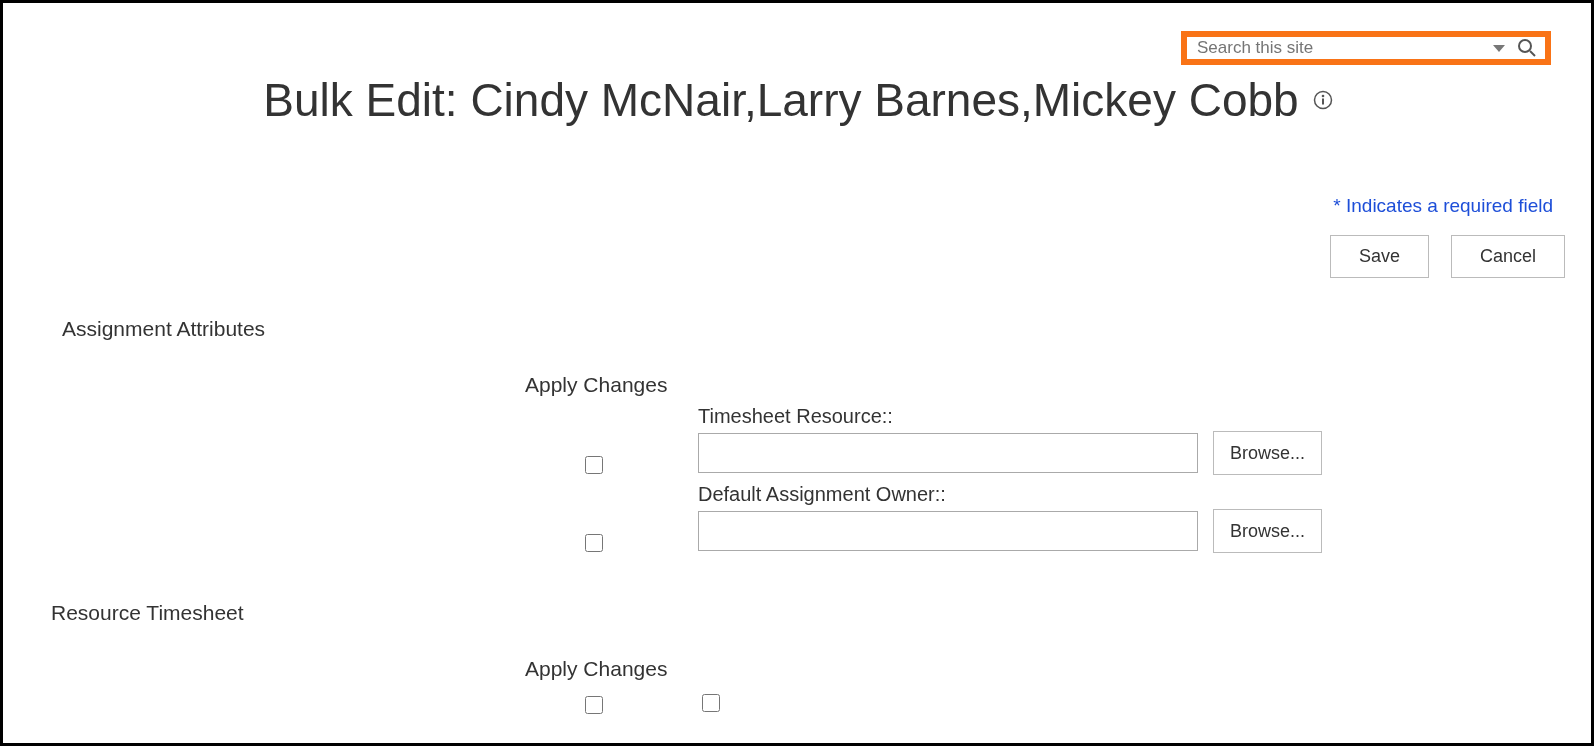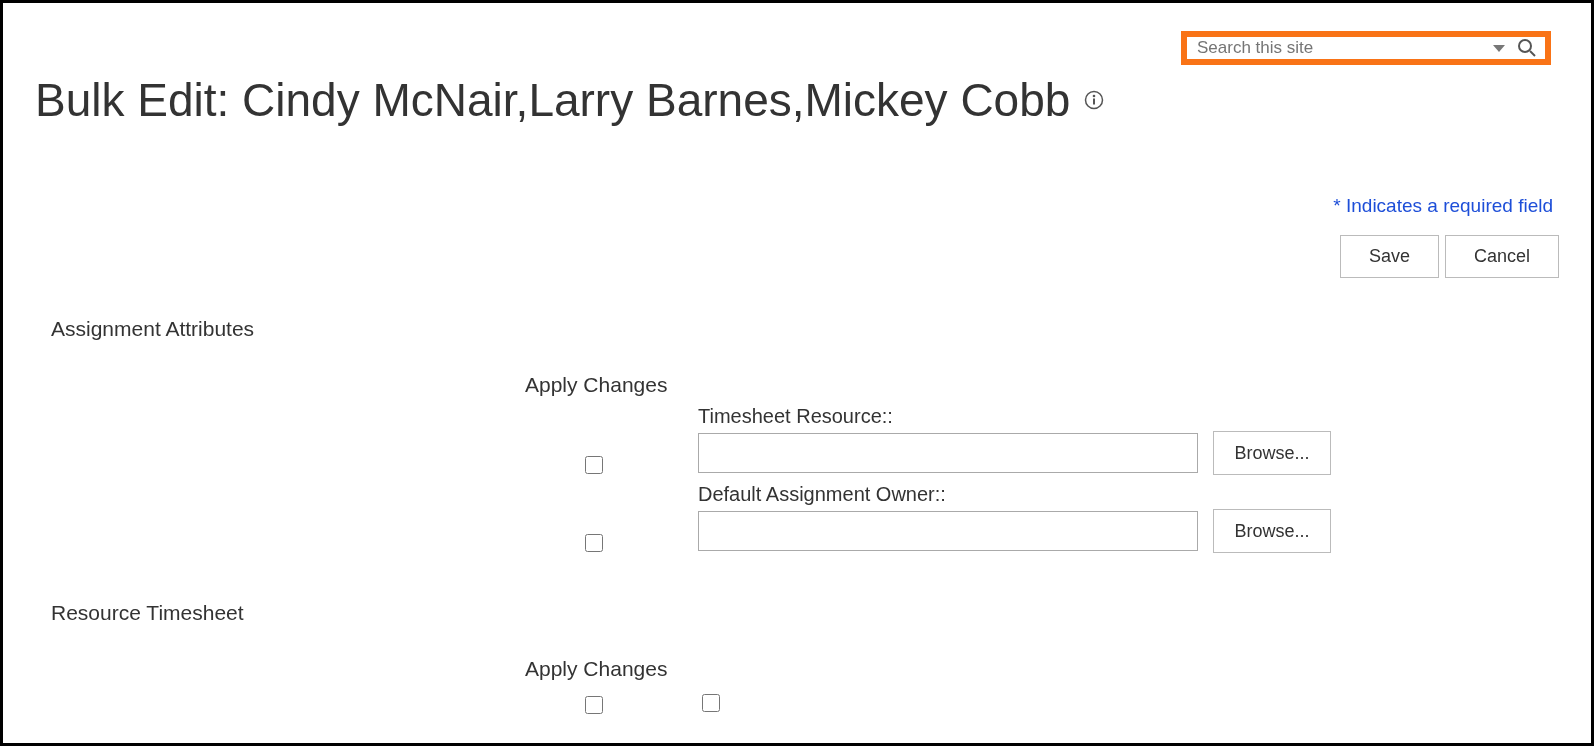--- a/index.html
+++ b/index.html
@@ -54,55 +54,56 @@
   }
   .page-title {
     font-size: 46px;
     font-weight: 200;
     color: #333;
     margin-top: 50px;
     margin-left: 2px;
     display: flex;
     align-items: center;
     gap: 14px;
+    justify-content: center;
   }
   .info-icon svg { display: block; }
   .required-note {
     position: absolute;
     right: 38px;
     top: 192px;
     font-size: 19px;
     color: #1d4ed8;
   }
   .button-row {
     position: absolute;
-    right: 32px;
+    right: 26px;
     top: 232px;
     display: flex;
-    gap: 6px;
+    gap: 22px;
     border-radius: 8px;
   }
   .btn {
     border: 1px solid #bbb;
     background: #fff;
     font-size: 18px;
     color: #333;
     padding: 10px 28px;
     min-width: 96px;
     text-align: center;
     cursor: pointer;
     font-family: inherit;
   }
   .section-heading {
     font-size: 21px;
     font-weight: 400;
     color: #333;
     margin-left: 10px;
   }
-  .sec1 { position: absolute; top: 314px; left: 38px; }
+  .sec1 { position: absolute; top: 314px; left: 49px; }
   .sec2 { position: absolute; top: 598px; left: 38px; }
   .apply-label {
     font-size: 21px;
     color: #333;
   }
   .apply1 { position: absolute; top: 370px; left: 522px; }
   .apply2 { position: absolute; top: 654px; left: 522px; }
   .chk {
     width: 18px;
     height: 18px;
@@ -118,21 +119,21 @@
     width: 500px;
     font-size: 17px;
     padding: 4px 8px;
   }
   .browse-btn {
     border: 1px solid #bbb;
     background: #fff;
     font-size: 18px;
     color: #333;
     height: 44px;
-    width: 118px;
+    width: 109px;
     cursor: pointer;
     font-family: inherit;
   }
   .chk-col { position: absolute; left: 578px; }
   .lbl-col { position: absolute; left: 695px; }
   .inp-col { position: absolute; left: 695px; }
   .brw-col { position: absolute; left: 1210px; }
   .inline-chk {
     width: 18px; height: 18px; margin-right: 10px; vertical-align: middle; cursor: pointer;
   }

